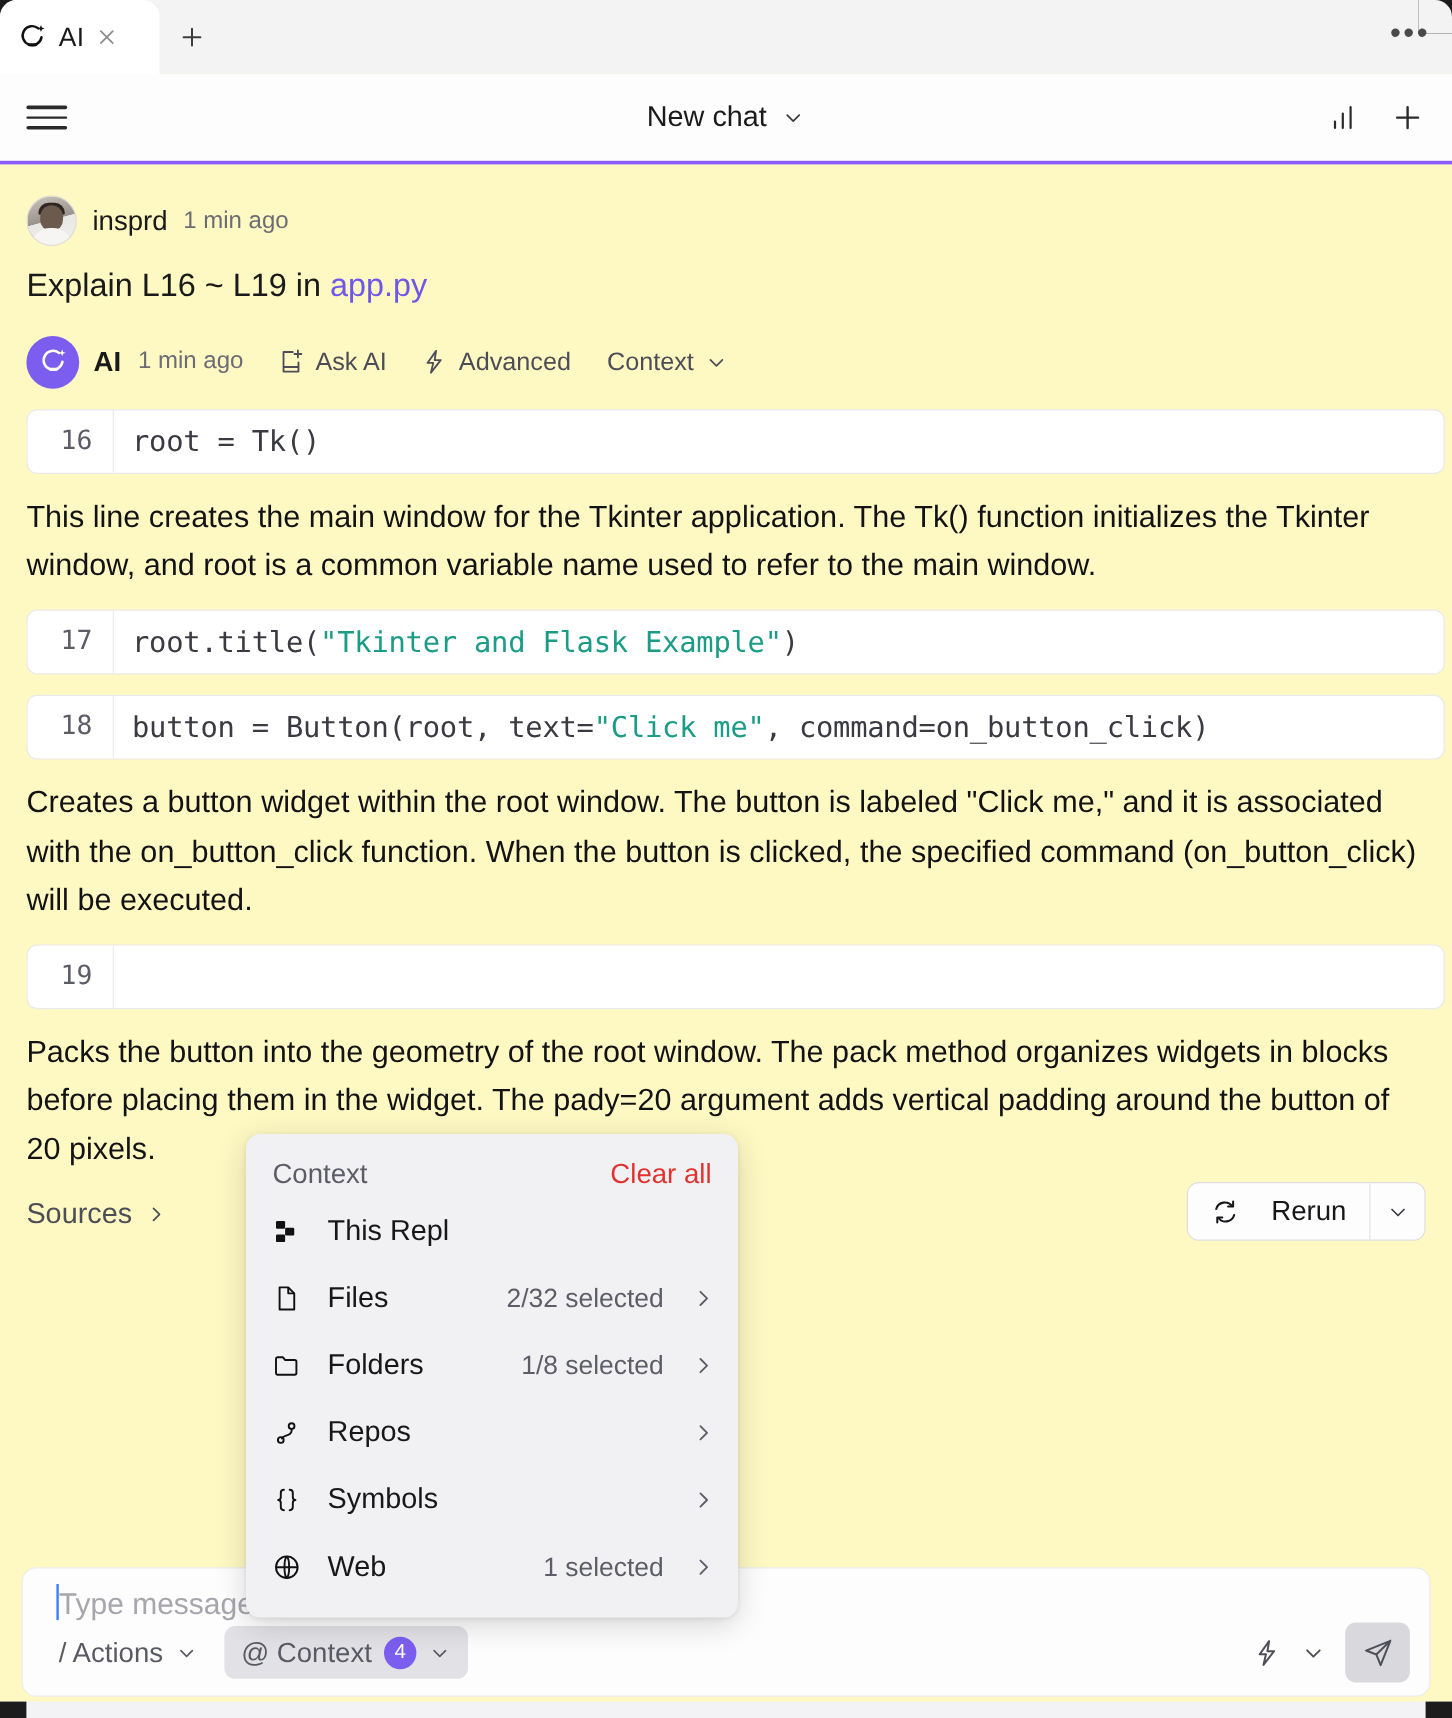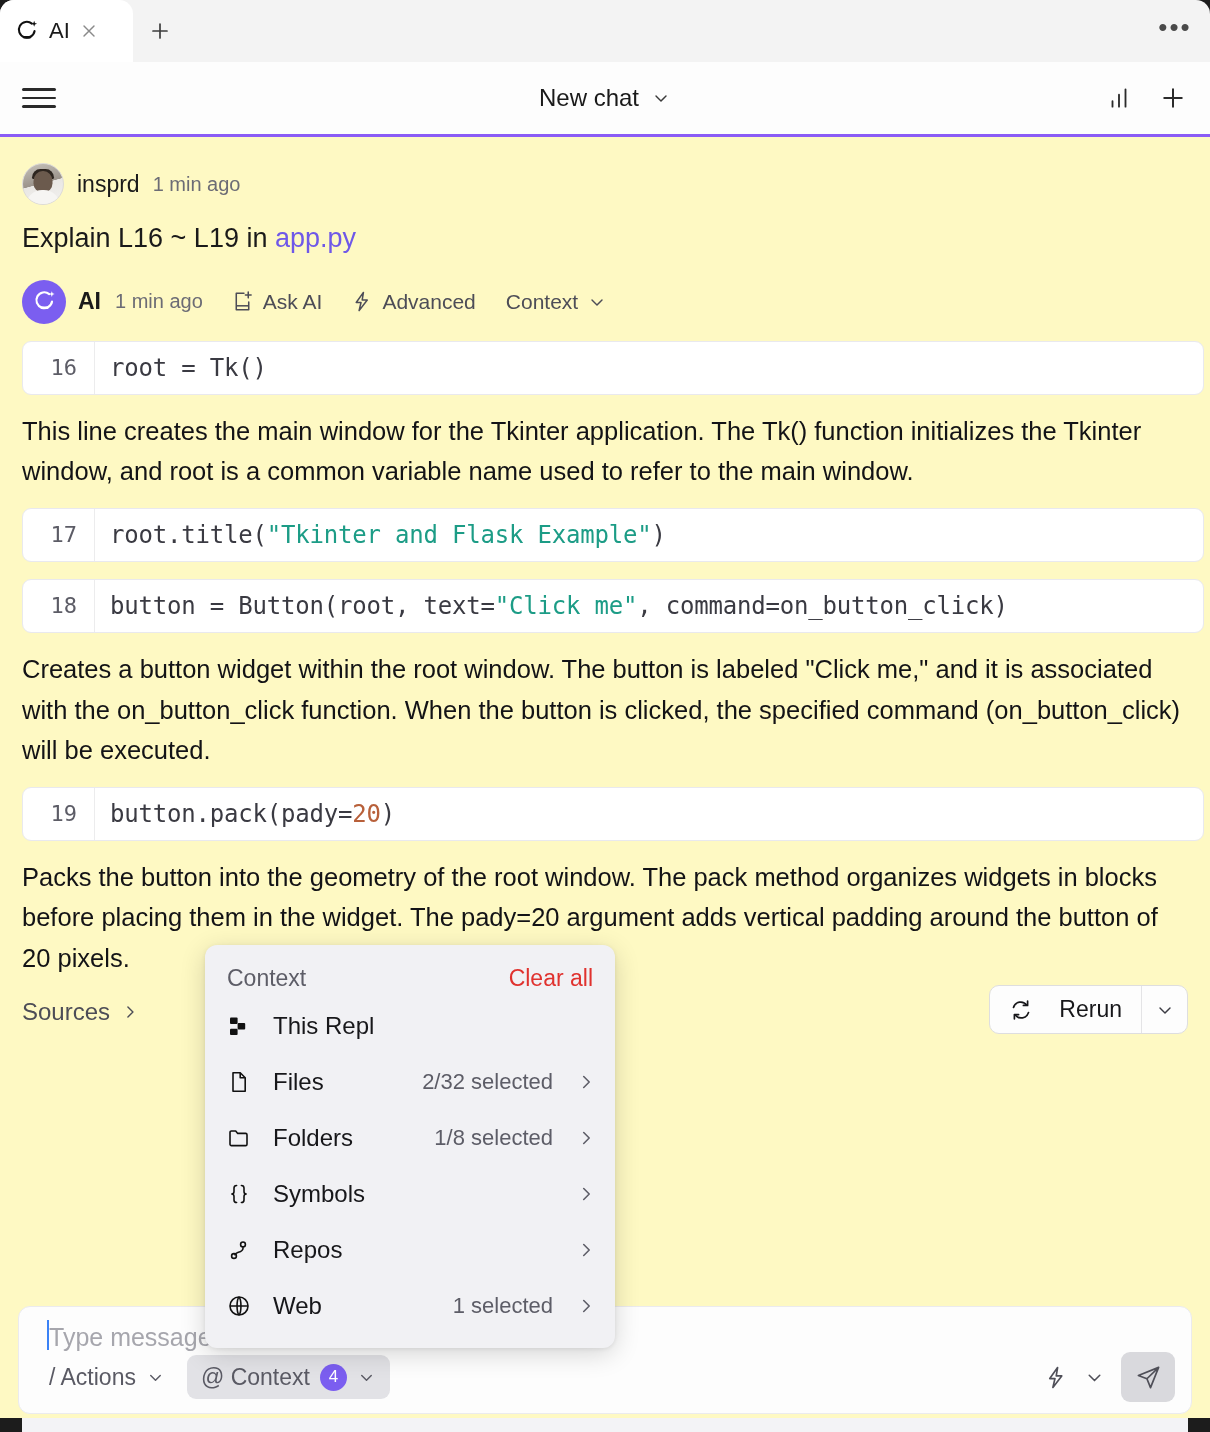--- a/index.html
+++ b/index.html
@@ -406,21 +406,20 @@
     
     <div class="code-row">
       <span class="ln">18</span>
       <span class="code"><span>button = Button(root, text=</span><span class="s-str">"Click me"</span><span>, command=on_button_click)</span></span>
     </div>
     <div class="para">Creates a button widget within the root window. The button is labeled "Click me," and it is associated with the on_button_click function. When the button is clicked, the specified command (on_button_click) will be executed.</div>
 
     
     <div class="code-row">
       <span class="ln">19</span>
-      <span class="code"><span>button.pack(pady=</span><span class="s-num">20</span><span>)</span></span>
     </div>
     <div class="para">Packs the button into the geometry of the root window. The pack method organizes widgets in blocks before placing them in the widget. The pady=20 argument adds vertical padding around the button of 20 pixels.</div>
 
     <div class="sources">
       <span class="lbl">Sources</span>
       <svg width="20" height="20" viewBox="0 0 24 24">
         <path d="M9.5 6l6 6-6 6" fill="none" stroke="#4d4d57" stroke-width="1.7" stroke-linecap="round" stroke-linejoin="round"></path>
       </svg>
     </div>
 
@@ -490,53 +489,53 @@
       <span class="arw">
         <svg width="22" height="22" viewBox="0 0 24 24">
             <path d="M9.5 6l6 6-6 6" fill="none" stroke="currentColor" stroke-width="1.7" stroke-linecap="round" stroke-linejoin="round"></path>
           </svg>
       </span>
     </div>
 
     <div class="popup-item">
       <span class="ic">
         <svg width="24" height="24" viewBox="0 0 24 24">
+          <circle cx="7" cy="18" r="2.4" fill="none" stroke="#111" stroke-width="1.6"></circle>
+          <circle cx="16" cy="6.4" r="2.4" fill="none" stroke="#111" stroke-width="1.6"></circle>
+          <path d="M16 8.8v1.4c0 3-3 3.6-5.2 4.3-1.5.5-2.6 1-2.9 2.3" fill="none" stroke="#111" stroke-width="1.6" stroke-linecap="round"></path>
+        </svg>
+      </span>
+      <span class="nm">Repos</span>
+      <span class="cnt"></span>
+      <span class="arw">
+        <svg width="22" height="22" viewBox="0 0 24 24">
+            <path d="M9.5 6l6 6-6 6" fill="none" stroke="currentColor" stroke-width="1.7" stroke-linecap="round" stroke-linejoin="round"></path>
+          </svg>
+      </span>
+    </div>
+
+    <div class="popup-item">
+      <span class="ic">
+        <svg width="24" height="24" viewBox="0 0 24 24">
           <path d="M9.6 3.5c-2 0-2.6 1-2.6 2.6v3.3c0 1.5-.8 2.6-2.2 2.6 1.4 0 2.2 1 2.2 2.6v3.3c0 1.6.6 2.6 2.6 2.6" fill="none" stroke="#111" stroke-width="1.6" stroke-linecap="round" stroke-linejoin="round"></path>
           <path d="M14.4 3.5c2 0 2.6 1 2.6 2.6v3.3c0 1.5.8 2.6 2.2 2.6-1.4 0-2.2 1-2.2 2.6v3.3c0 1.6-.6 2.6-2.6 2.6" fill="none" stroke="#111" stroke-width="1.6" stroke-linecap="round" stroke-linejoin="round"></path>
         </svg>
       </span>
       <span class="nm">Symbols</span>
       <span class="cnt"></span>
       <span class="arw">
         <svg width="22" height="22" viewBox="0 0 24 24">
             <path d="M9.5 6l6 6-6 6" fill="none" stroke="currentColor" stroke-width="1.7" stroke-linecap="round" stroke-linejoin="round"></path>
           </svg>
       </span>
     </div>
 
     <div class="popup-item">
       <span class="ic">
         <svg width="24" height="24" viewBox="0 0 24 24">
-          <circle cx="7" cy="18" r="2.4" fill="none" stroke="#111" stroke-width="1.6"></circle>
-          <circle cx="16" cy="6.4" r="2.4" fill="none" stroke="#111" stroke-width="1.6"></circle>
-          <path d="M16 8.8v1.4c0 3-3 3.6-5.2 4.3-1.5.5-2.6 1-2.9 2.3" fill="none" stroke="#111" stroke-width="1.6" stroke-linecap="round"></path>
-        </svg>
-      </span>
-      <span class="nm">Repos</span>
-      <span class="cnt"></span>
-      <span class="arw">
-        <svg width="22" height="22" viewBox="0 0 24 24">
-            <path d="M9.5 6l6 6-6 6" fill="none" stroke="currentColor" stroke-width="1.7" stroke-linecap="round" stroke-linejoin="round"></path>
-          </svg>
-      </span>
-    </div>
-
-    <div class="popup-item">
-      <span class="ic">
-        <svg width="24" height="24" viewBox="0 0 24 24">
           <circle cx="12" cy="12" r="9" fill="none" stroke="#111" stroke-width="1.6"></circle>
           <path d="M3 12h18M12 3c2.6 2.6 2.6 15.4 0 18M12 3c-2.6 2.6-2.6 15.4 0 18" fill="none" stroke="#111" stroke-width="1.6"></path>
         </svg>
       </span>
       <span class="nm">Web</span>
       <span class="cnt">1 selected</span>
       <span class="arw">
         <svg width="22" height="22" viewBox="0 0 24 24">
             <path d="M9.5 6l6 6-6 6" fill="none" stroke="currentColor" stroke-width="1.7" stroke-linecap="round" stroke-linejoin="round"></path>
           </svg>

